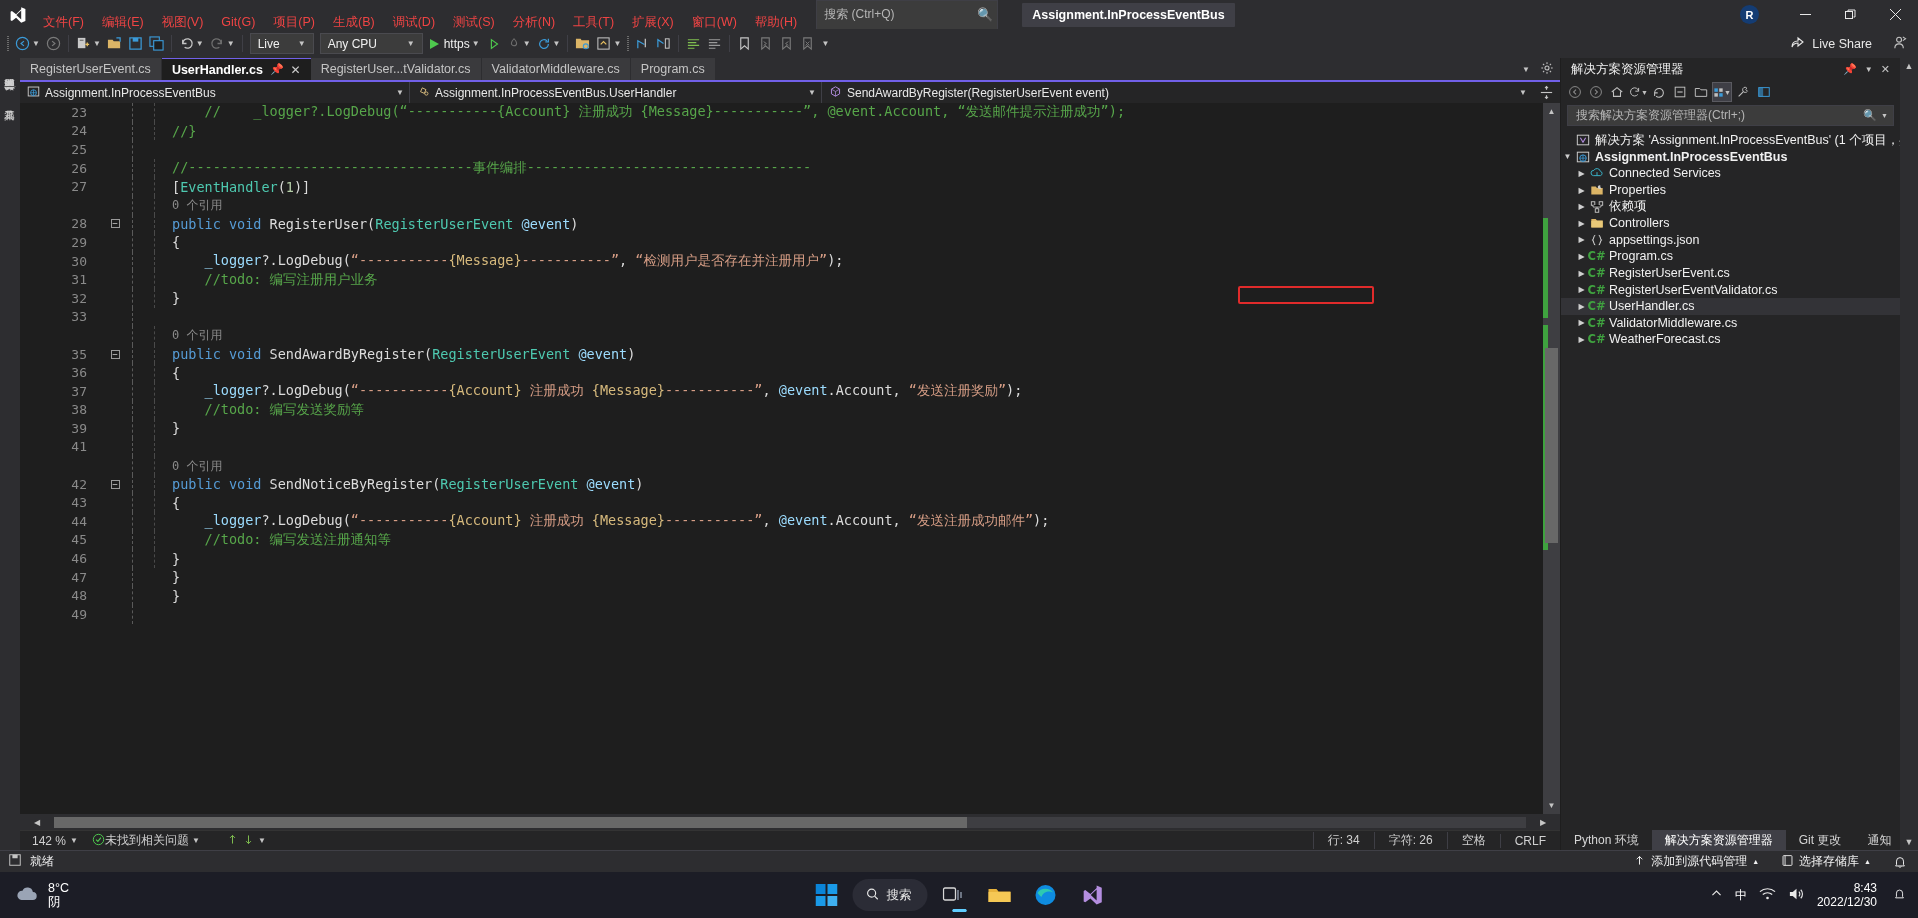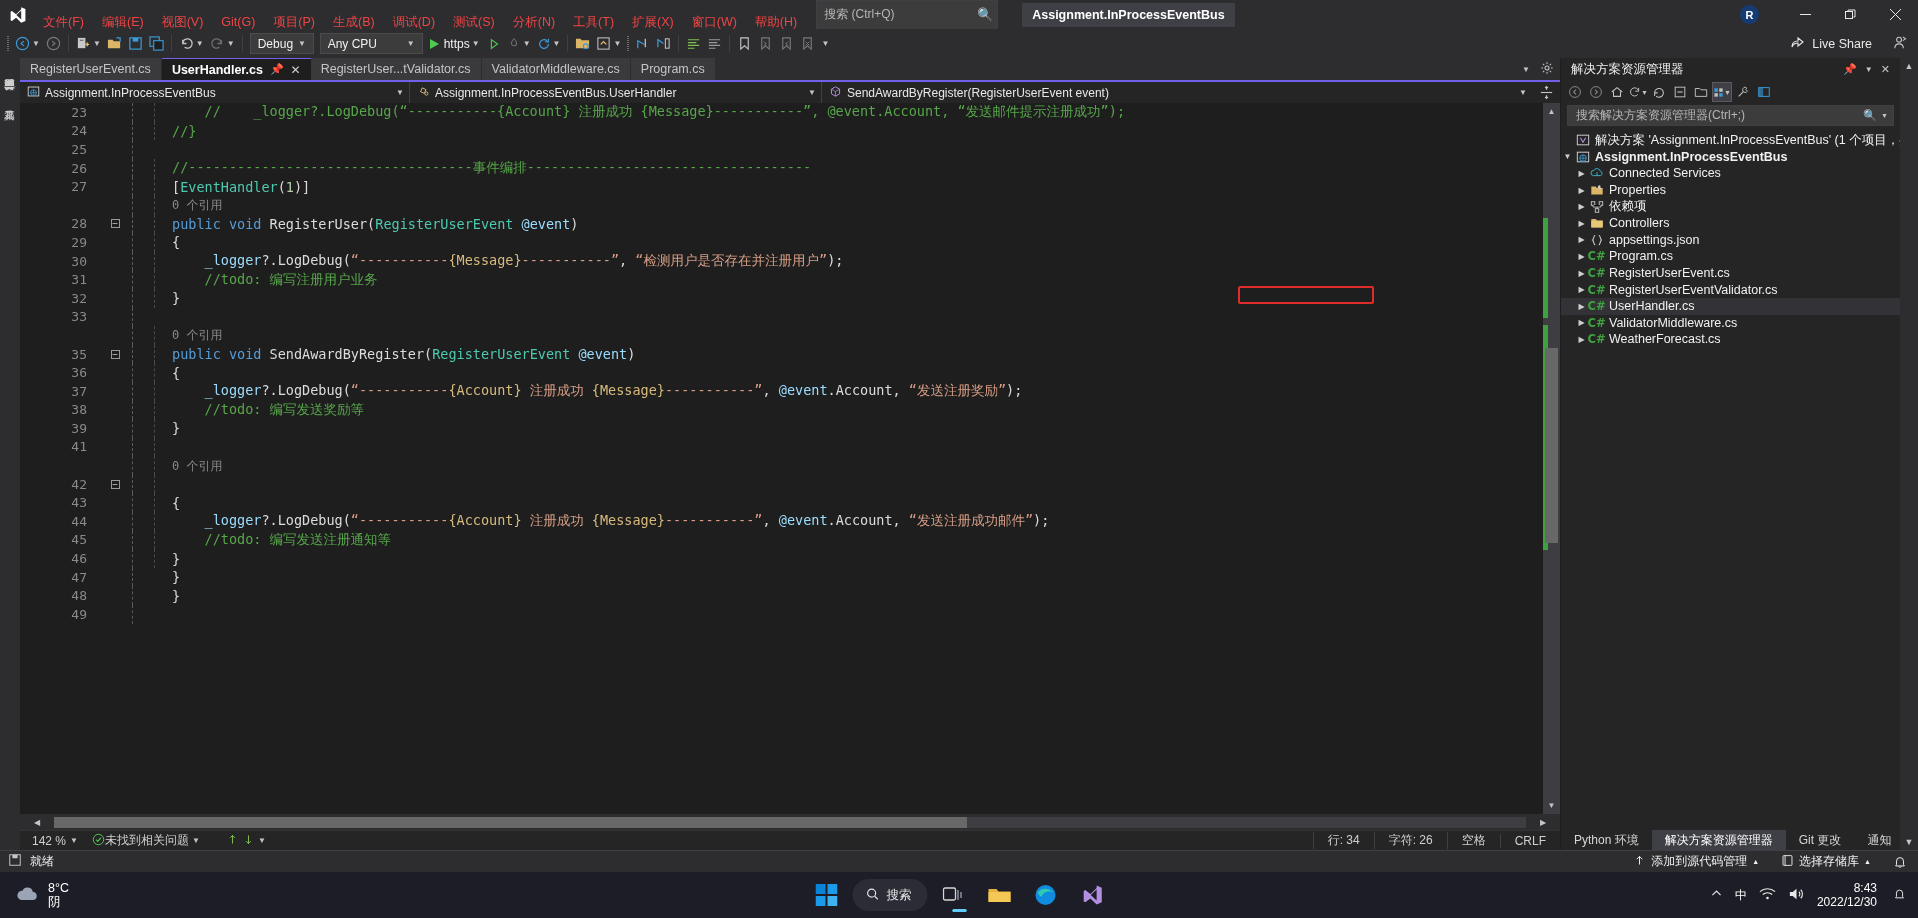--- a/index.html
+++ b/index.html
@@ -316,21 +316,21 @@
     </div>
     <div class="tb">
       <svg width="15" height="15" viewBox="0 0 16 16">
           <path d="M12 8a5 5 0 1 0-2 4" fill="none" stroke="#6f6f6f" stroke-width="1.4"></path>
           <path d="M12 4v4H8" fill="none" stroke="#6f6f6f" stroke-width="1.4"></path>
         </svg>
       <span class="caret">▼</span>
     </div>
     <div class="tbsep"></div>
     <div class="combo" style="width:64px">
-      <span class="cv">Debug</span>
+      <span class="cv">Live</span>
       <span class="ca">▼</span>
     </div>
     <div class="combo" style="width:103px">
       <span class="cv">Any CPU</span>
       <span class="ca">▼</span>
     </div>
     <div class="run">
       <span class="tri"></span>
       <span>https</span>
       <span class="caret">▼</span>
@@ -750,20 +750,21 @@
                 <div class="track">
                   <div class="gbar"></div>
                 </div>
                 <div class="fold">
                   <span class="foldbox">−</span>
                 </div>
                 <div style="width: 46px; flex: 0 0 46px; position: relative; height: 100%;">
                   <span style="position:absolute;left:6px;top:0;bottom:0;border-left:1px dashed #5a5a5a"></span>
                   <span style="position:absolute;left:28px;top:0;bottom:0;border-left:1px dashed #4a4a4a"></span>
                 </div>
+                <div class="ctext"><span class="kw">public</span> <span class="kw">void</span> <span class="pl">SendNoticeByRegister(</span><span class="typ">RegisterUserEvent</span> <span class="var">@event</span><span class="pl">)</span></div>
               </div>
               <div class="crow">
                 <div class="gutter-num">43</div>
                 <div class="track">
                   <div class="gbar"></div>
                 </div>
                 <div class="fold"></div>
                 <div style="width: 46px; flex: 0 0 46px; position: relative; height: 100%;">
                   <span style="position:absolute;left:6px;top:0;bottom:0;border-left:1px dashed #5a5a5a"></span>
                   <span style="position:absolute;left:28px;top:0;bottom:0;border-left:1px dashed #4a4a4a"></span>

